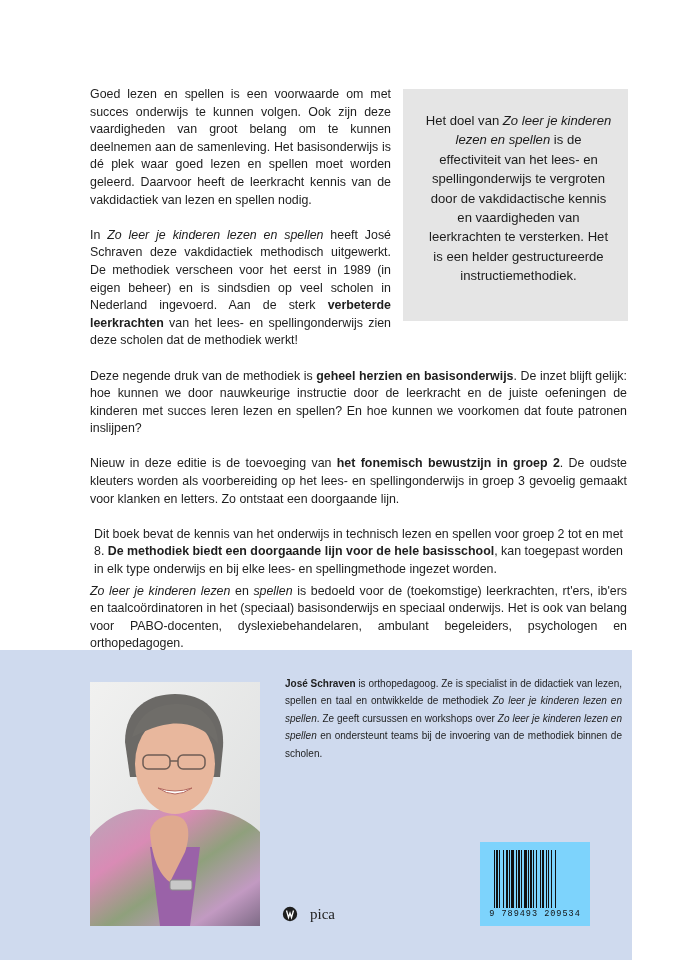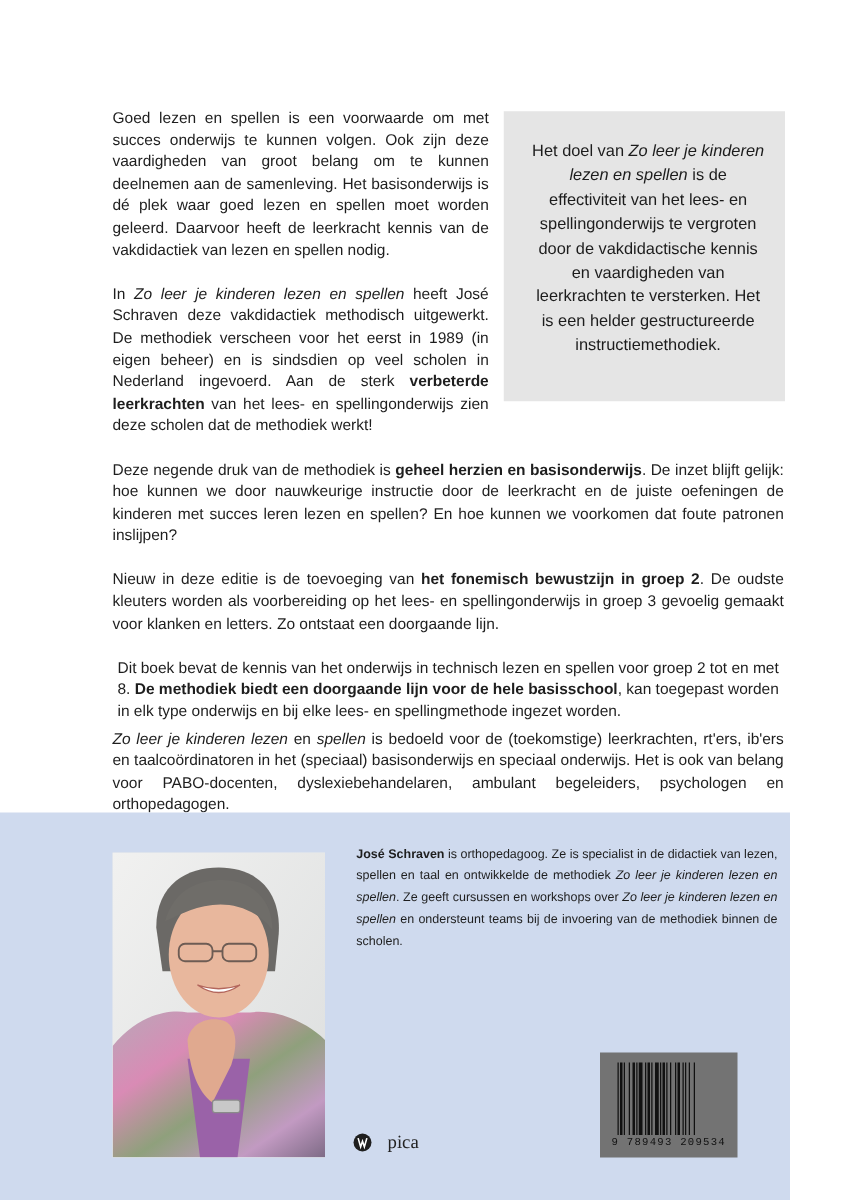--- a/index.html
+++ b/index.html
@@ -43,21 +43,21 @@
   .publisher {
     position: absolute; left: 282px; top: 903px; height: 22px;
     display: flex; align-items: center; gap: 12px;
   }
   .publisher-name {
     font-family: "Liberation Serif", "DejaVu Serif", serif;
     font-size: 15px; color: #222;
   }
   .barcode-box {
     position: absolute; left: 480px; top: 842px; width: 110px; height: 84px;
-    background: #737373;
+    background: #7dd3fc;
   }
   .barcode-digits {
     position: absolute; left: 0; top: 67px; width: 110px; text-align: center;
     font-family: "Liberation Mono", "DejaVu Sans Mono", monospace;
     font-size: 8.5px; letter-spacing: 1px; color: #111;
   }
 </style>
 </head>
 <body>
 

